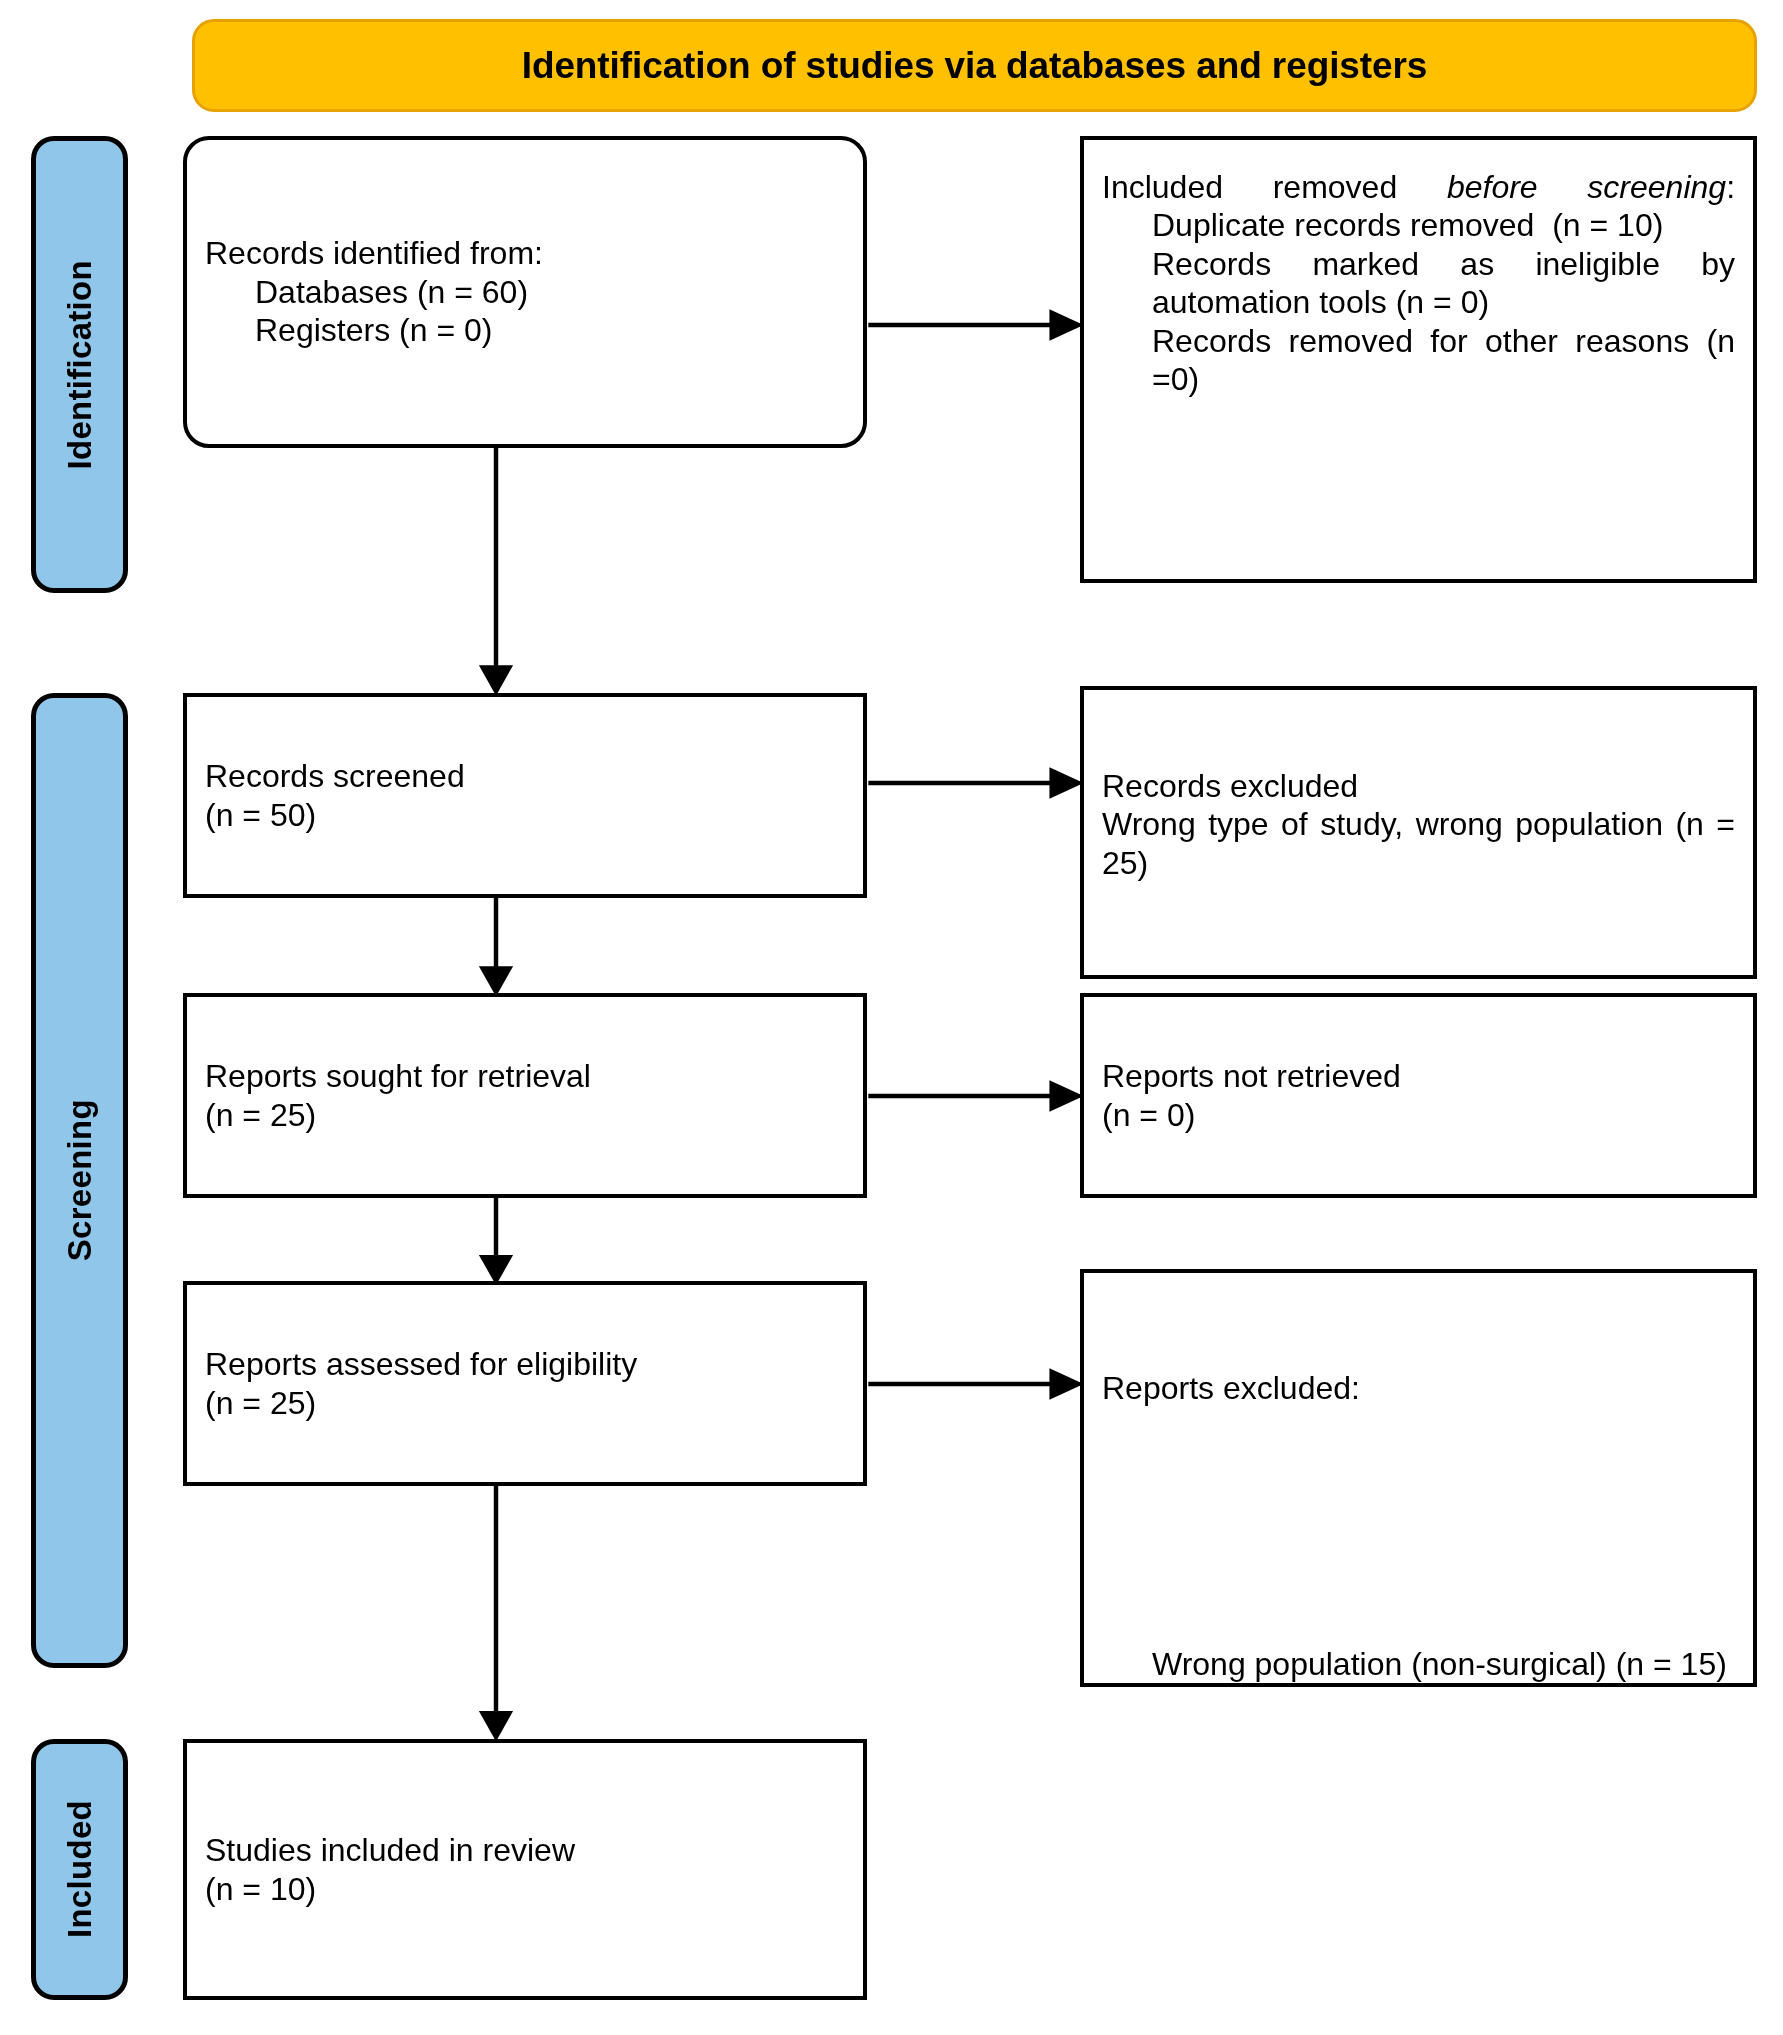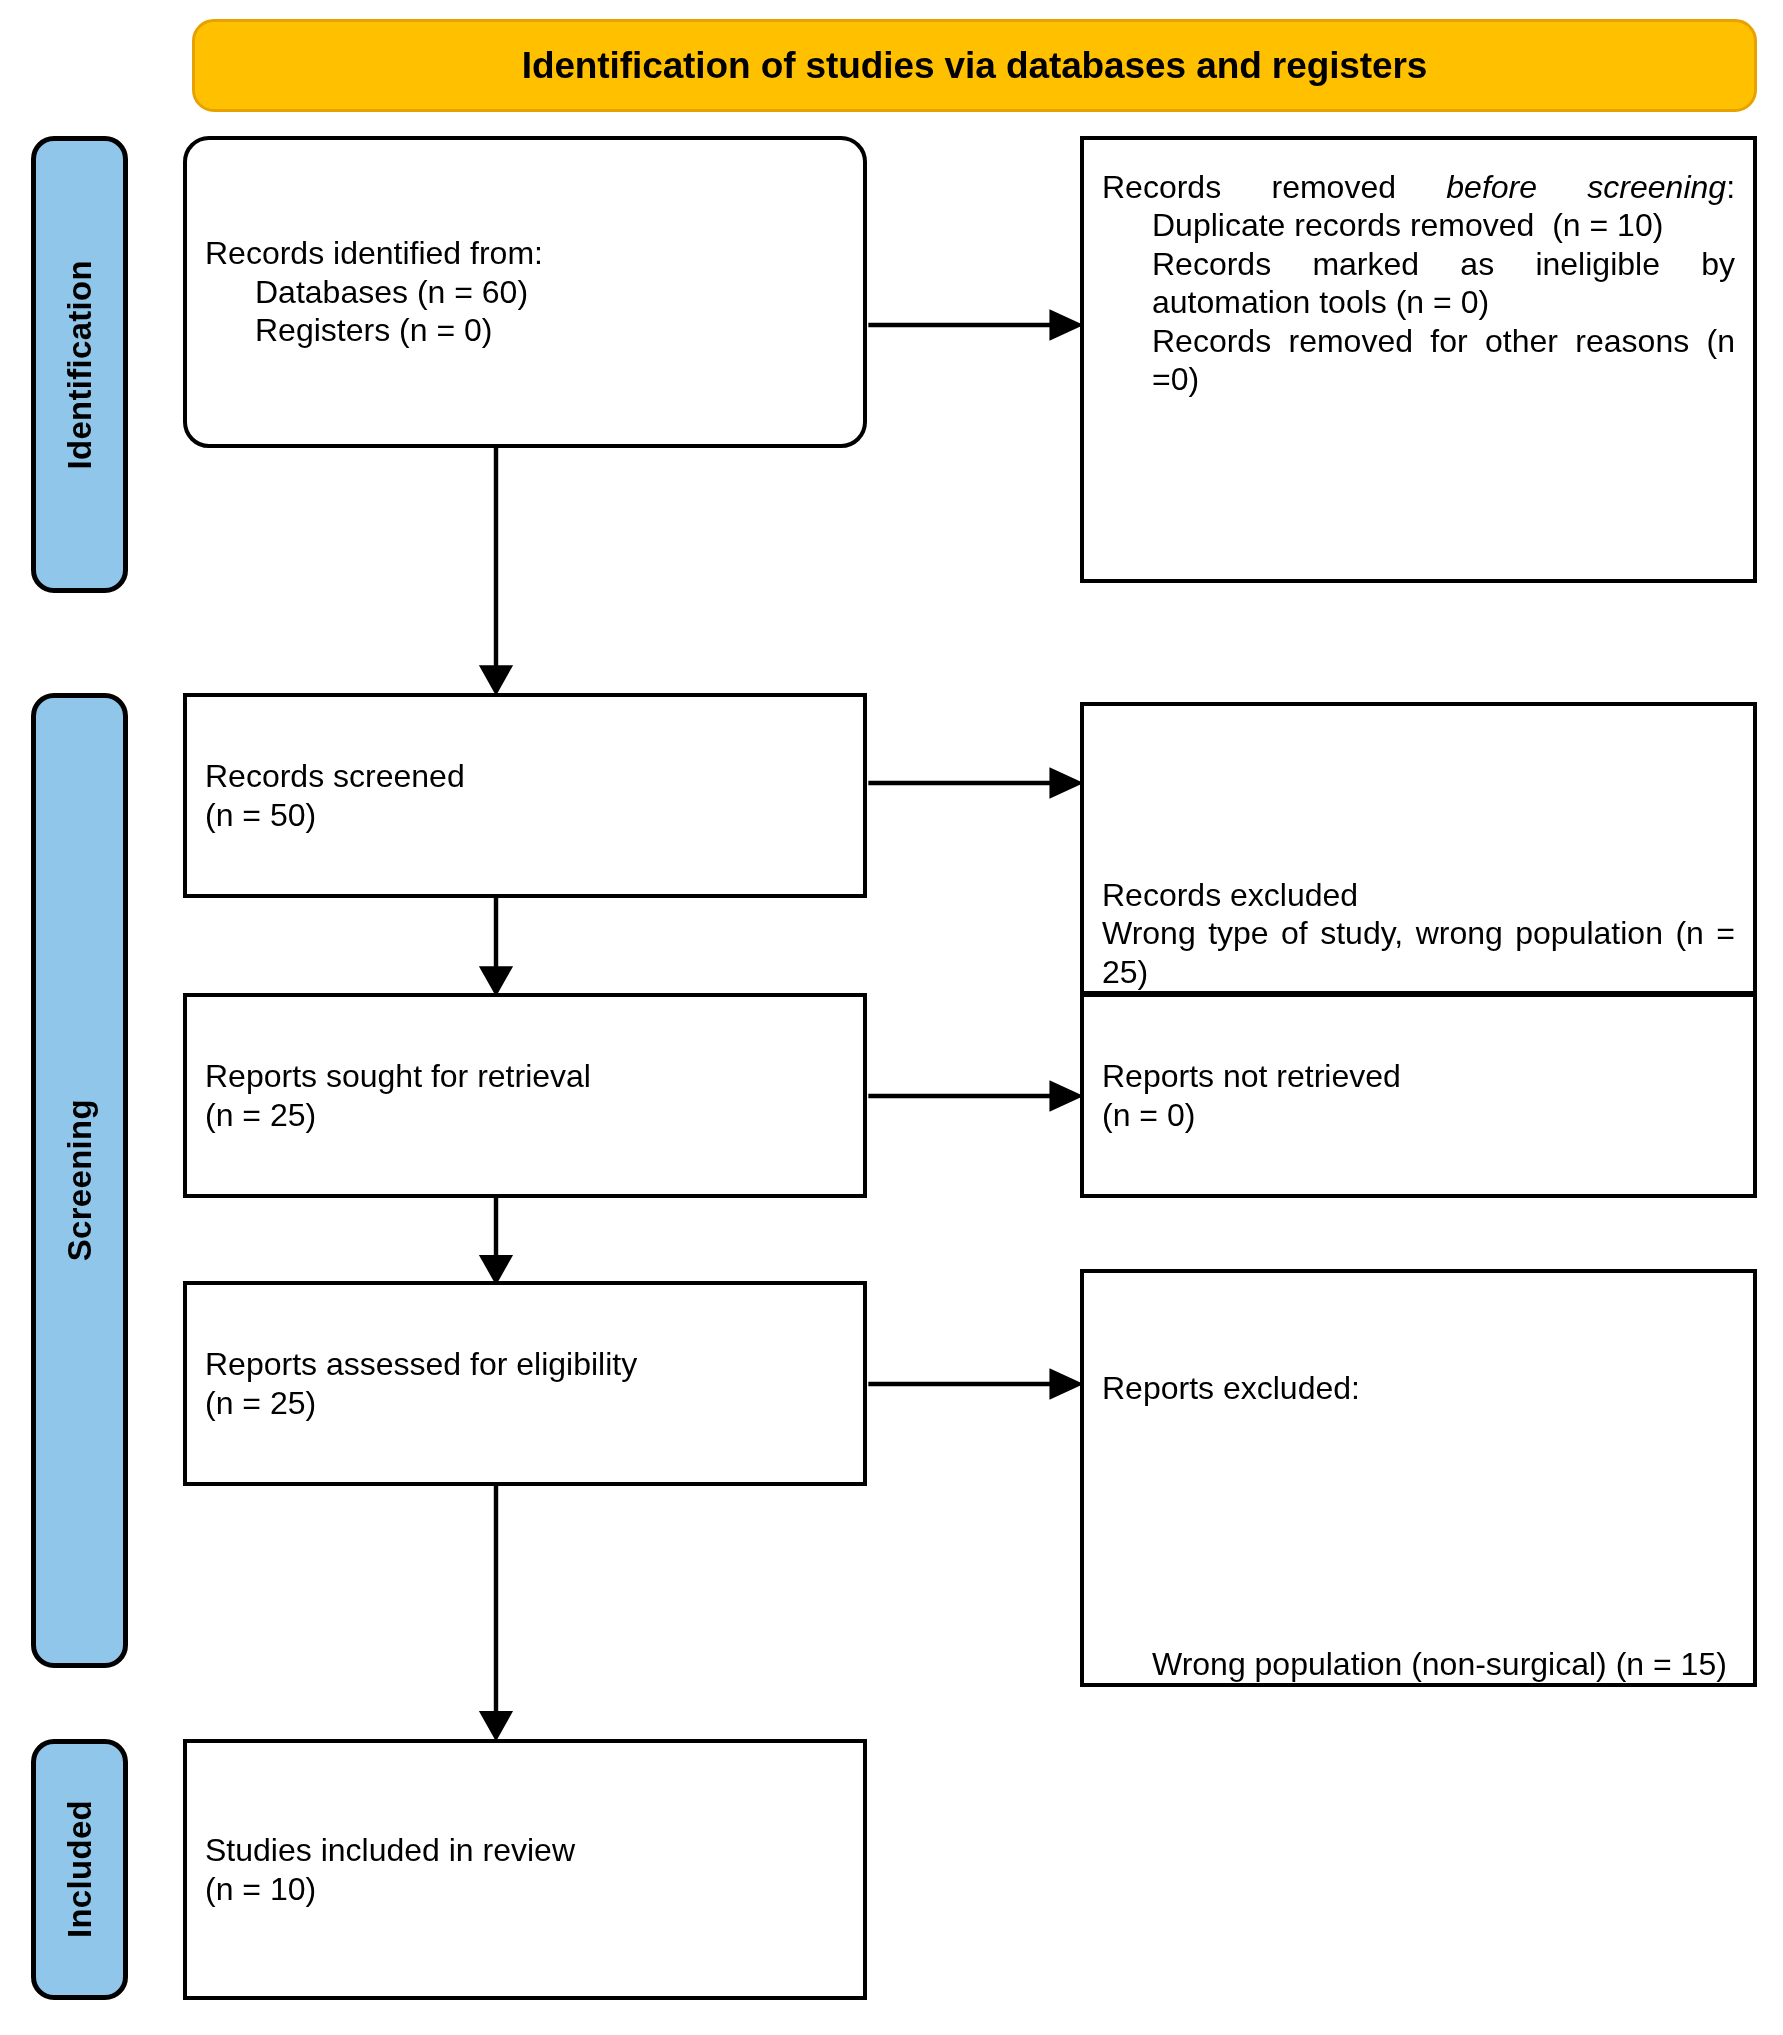--- a/index.html
+++ b/index.html
@@ -206,27 +206,27 @@
     <div class="pline">Reports assessed for eligibility</div>
     <div class="pline">(n = 25)</div>
   </div>
 
   <div class="pbox" id="box-included">
     <div class="pline">Studies included in review</div>
     <div class="pline">(n = 10)</div>
   </div>
 
   <div class="pbox" id="box-removed" style="justify-content: flex-start; padding-top: 28px;">
-    <div class="pline justify-all"><span>Records removed </span><i>before screening</i><span>:</span></div>
+    <div class="pline justify-all"><span>Included removed </span><i>before screening</i><span>:</span></div>
     <div class="pline indent justify">Duplicate records removed  (n = 10)</div>
     <div class="pline indent justify">Records marked as ineligible by automation tools (n = 0)</div>
     <div class="pline indent justify">Records removed for other reasons (n =0)</div>
   </div>
 
-  <div class="pbox" id="box-excluded-rec" style="justify-content: flex-end; padding-top: 77px; margin-top: 16px;">
+  <div class="pbox" id="box-excluded-rec" style="justify-content: flex-start; padding-top: 77px;">
     <div class="pline">Records excluded</div>
     <div class="pline justify">Wrong type of study, wrong population (n = 25)</div>
   </div>
 
   <div class="pbox" id="box-notretrieved">
     <div class="pline">Reports not retrieved</div>
     <div class="pline">(n = 0)</div>
   </div>
 
   <div class="pbox" id="box-excluded-rep" style="justify-content: space-between; padding-top: 96px;">

